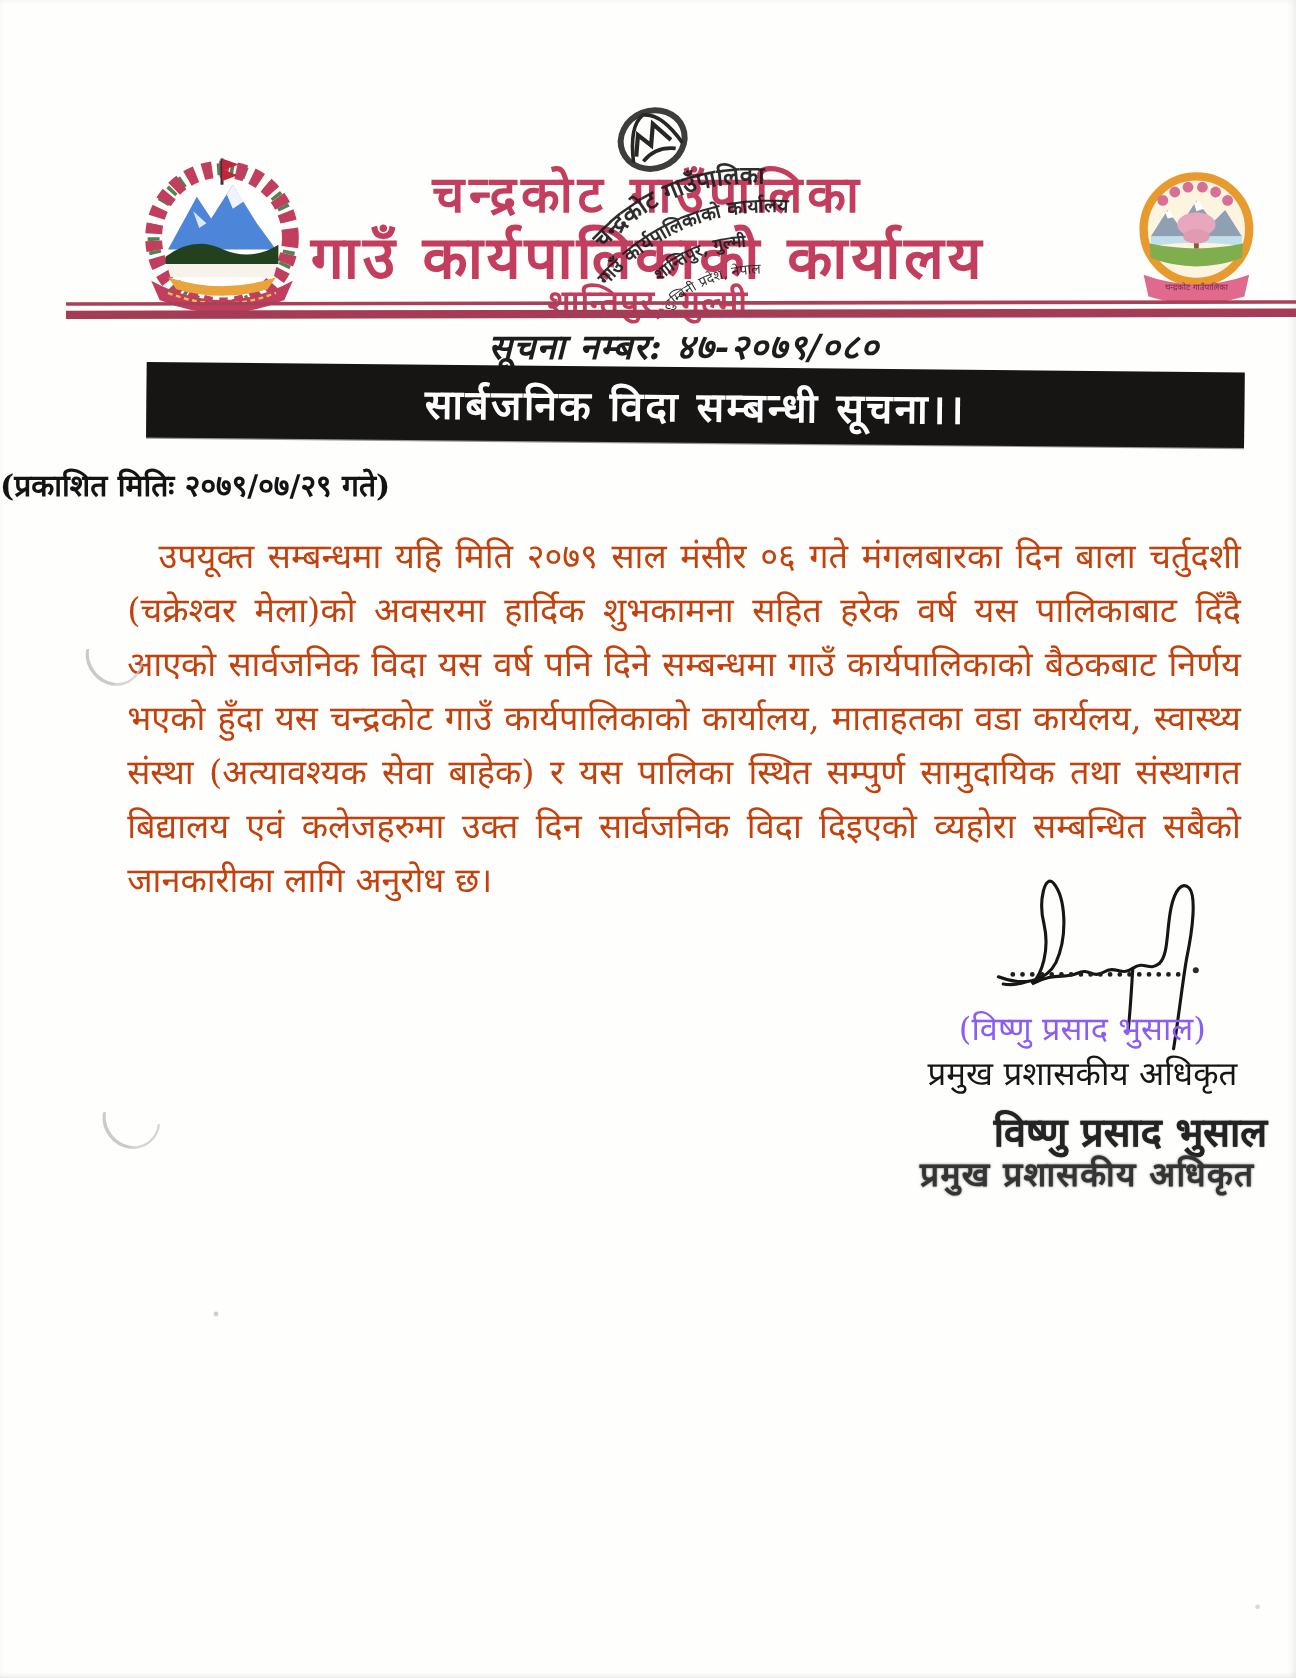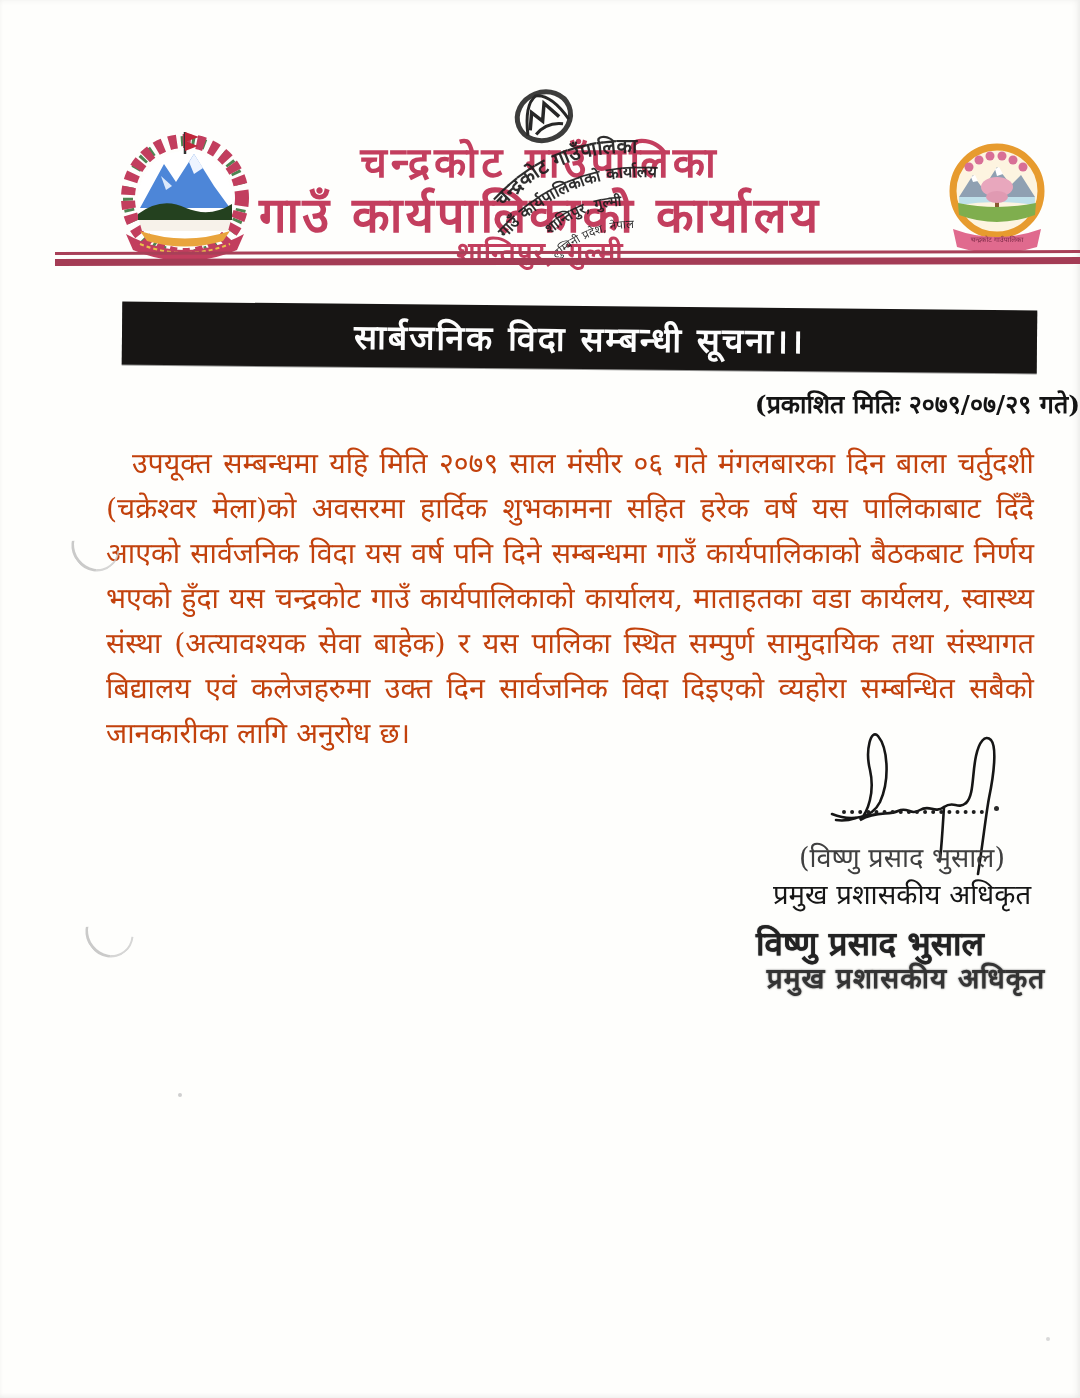--- a/index.html
+++ b/index.html
@@ -20,31 +20,31 @@
   .ink-stamp{left:452px;top:76px;width:228px;height:190px;opacity:.92;}
   
   .rule-thin{left:55px;top:251px;width:1025px;height:3px;background:#a84058;transform:rotate(-.1deg);}
   .rule-thick{left:55px;top:258px;width:1025px;height:7px;background:#a43c55;transform:rotate(-.1deg);}
   
   .notice-number{left:300px;top:268px;width:540px;text-align:center;
     font-size:29px;font-style:italic;font-weight:700;color:#1d1d1d;letter-spacing:1px;}
   .banner{left:122px;top:306px;width:915px;height:63px;background:#171514;transform:rotate(.55deg);
     display:flex;align-items:center;justify-content:center;box-shadow:0 1px 0 rgba(0,0,0,.4);}
   .banner span{color:#fdfdfd;font-size:34px;font-weight:700;letter-spacing:2px;white-space:nowrap;}
-  .published{left:0;top:386px;width:1080px;text-align:right;font-size:25px;font-weight:700;color:#141414;}
+  .published{left:0;top:386px;width:1080px;text-align:left;font-size:25px;font-weight:700;color:#141414;}
   
   .body-text{left:106px;top:441px;width:928px;font-size:28.5px;line-height:45px;
     text-align:justify;text-indent:26px;color:#c2410c;}
   
   .sig-svg{left:826px;top:722px;width:184px;height:162px;}
   .dotline{left:842px;top:810px;width:142px;border-bottom:4px dotted #1e1e1e;}
   .dotend{left:994px;top:806px;width:5px;height:5px;border-radius:50%;background:#2a2a2a;}
-  .sig-name{left:762px;top:838px;width:280px;text-align:center;font-size:27px;color:#404040;white-space:nowrap;}
+  .sig-name{left:762px;top:838px;width:280px;text-align:center;font-size:27px;color:#8b5cf6;white-space:nowrap;}
   .sig-title{left:762px;top:875px;width:280px;text-align:center;font-size:27.5px;color:#161616;white-space:nowrap;}
-  .stamp-name{left:756px;top:920px;width:300px;text-align:left;font-size:33px;font-weight:800;color:#232323;
+  .stamp-name{left:756px;top:920px;width:300px;text-align:right;font-size:33px;font-weight:800;color:#232323;
     white-space:nowrap;text-shadow:0 0 1px #444;}
   .stamp-title{left:756px;top:958px;width:300px;text-align:center;font-size:28px;font-weight:800;color:#343434;
     white-space:nowrap;text-shadow:0 0 2px #666;letter-spacing:1px;}
   
   .crescent{width:42px;height:46px;border:2px solid transparent;border-left:3px solid #b9b9b9;
     border-bottom:2px solid #c9c9c9;border-radius:50%;transform:rotate(-38deg);opacity:.75;}
   .c1{left:72px;top:522px;}
   .c2{left:86px;top:908px;}
   .speck{width:4px;height:4px;border-radius:50%;background:#cfcfcf;}
 </style>
@@ -111,20 +111,21 @@
       <text font-size="20" font-weight="700"><textPath href="#arc1" startOffset="50%" text-anchor="middle">चन्द्रकोट गाउँपालिका</textPath></text>
       <text font-size="16" font-weight="700"><textPath href="#arc2" startOffset="50%" text-anchor="middle">गाउँ कार्यपालिकाको कार्यालय</textPath></text>
       <text font-size="14" font-weight="700"><textPath href="#arc3" startOffset="50%" text-anchor="middle">शान्तिपुर, गुल्मी</textPath></text>
       <text font-size="11.5"><textPath href="#arc4" startOffset="50%" text-anchor="middle">लुम्बिनी प्रदेश, नेपाल</textPath></text>
     </g>
   </svg>
 
   <div class="abs rule-thin"></div>
   <div class="abs rule-thick"></div>
 
+  <div class="abs notice-number">सूचना नम्बर: ४७-२०७९/०८०</div>
 
   <div class="abs banner">
     <span>सार्बजनिक विदा सम्बन्धी सूचना।।</span>
   </div>
 
   <div class="abs published">(प्रकाशित मितिः २०७९/०७/२९ गते)</div>
 
   <div class="abs body-text">उपयूक्त सम्बन्धमा यहि मिति २०७९ साल मंसीर ०६ गते मंगलबारका दिन बाला चर्तुदशी (चक्रेश्वर मेला)को अवसरमा हार्दिक शुभकामना सहित हरेक वर्ष यस पालिकाबाट दिँदै आएको सार्वजनिक विदा यस वर्ष पनि दिने सम्बन्धमा गाउँ कार्यपालिकाको बैठकबाट निर्णय भएको हुँदा यस चन्द्रकोट गाउँ कार्यपालिकाको कार्यालय, माताहतका वडा कार्यलय, स्वास्थ्य संस्था (अत्यावश्यक सेवा बाहेक) र यस पालिका स्थित सम्पुर्ण सामुदायिक तथा संस्थागत बिद्यालय एवं कलेजहरुमा उक्त दिन सार्वजनिक विदा दिइएको व्यहोरा सम्बन्धित सबैको जानकारीका लागि अनुरोध छ।</div>
 
   <svg class="abs sig-svg" viewBox="0 0 184 162">

